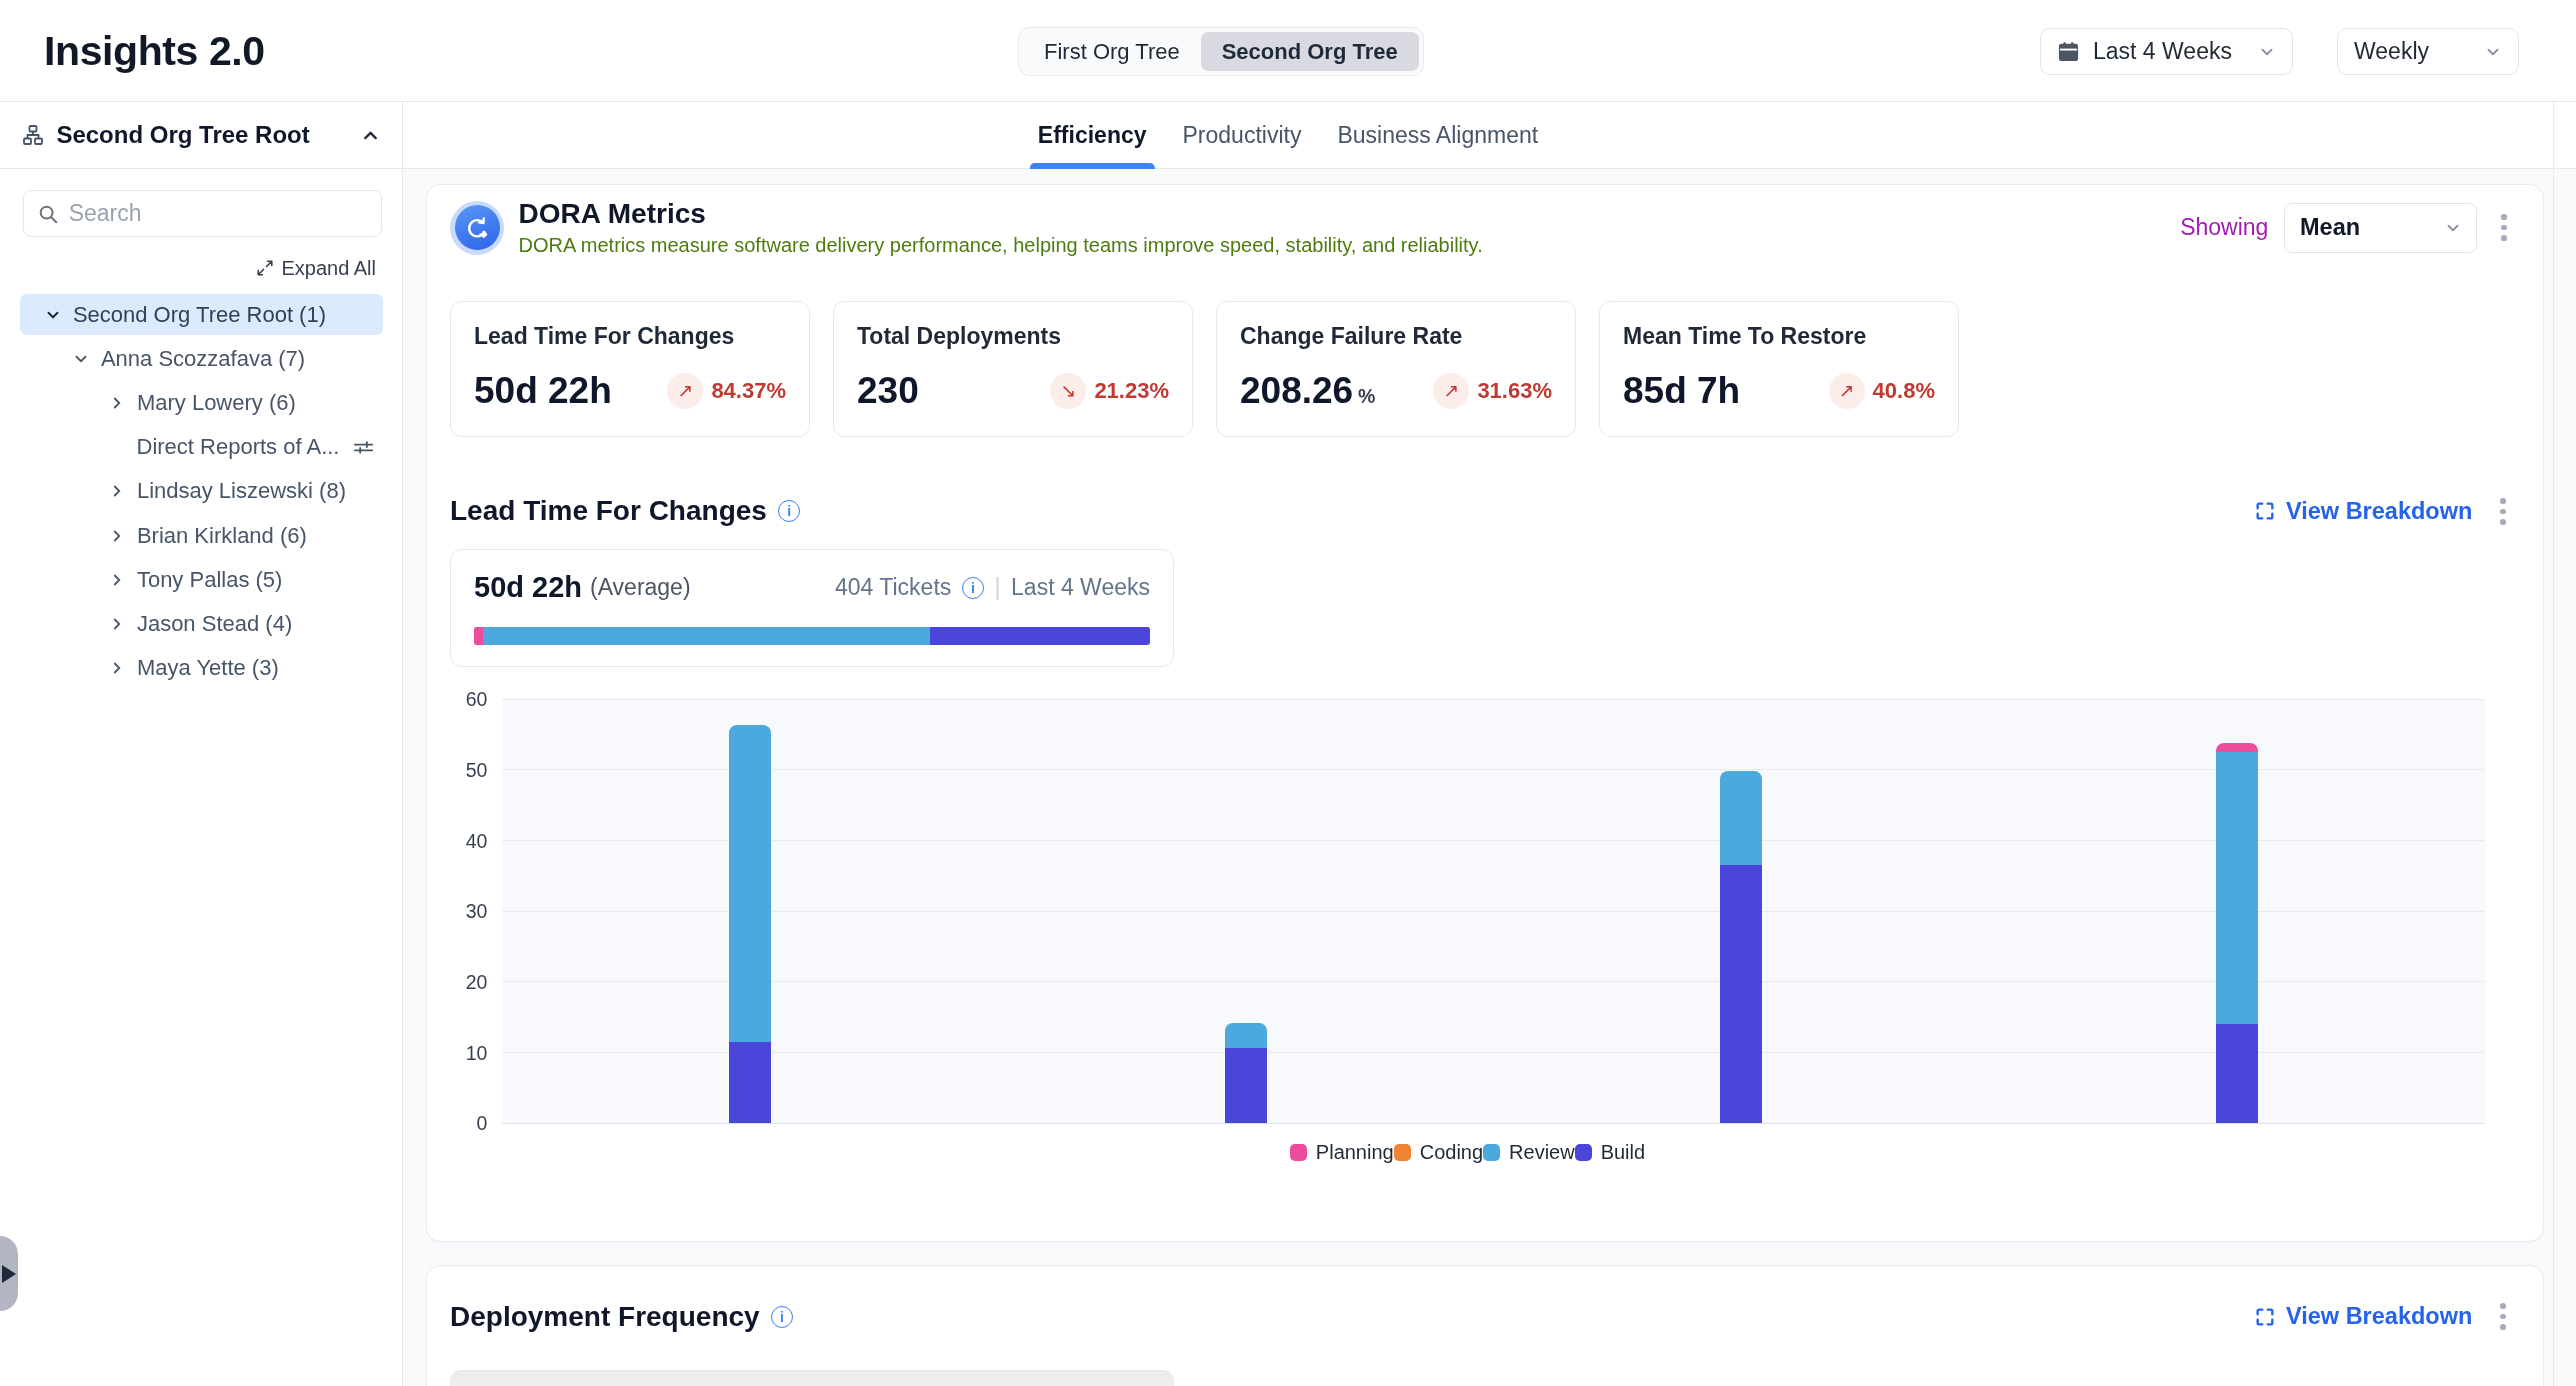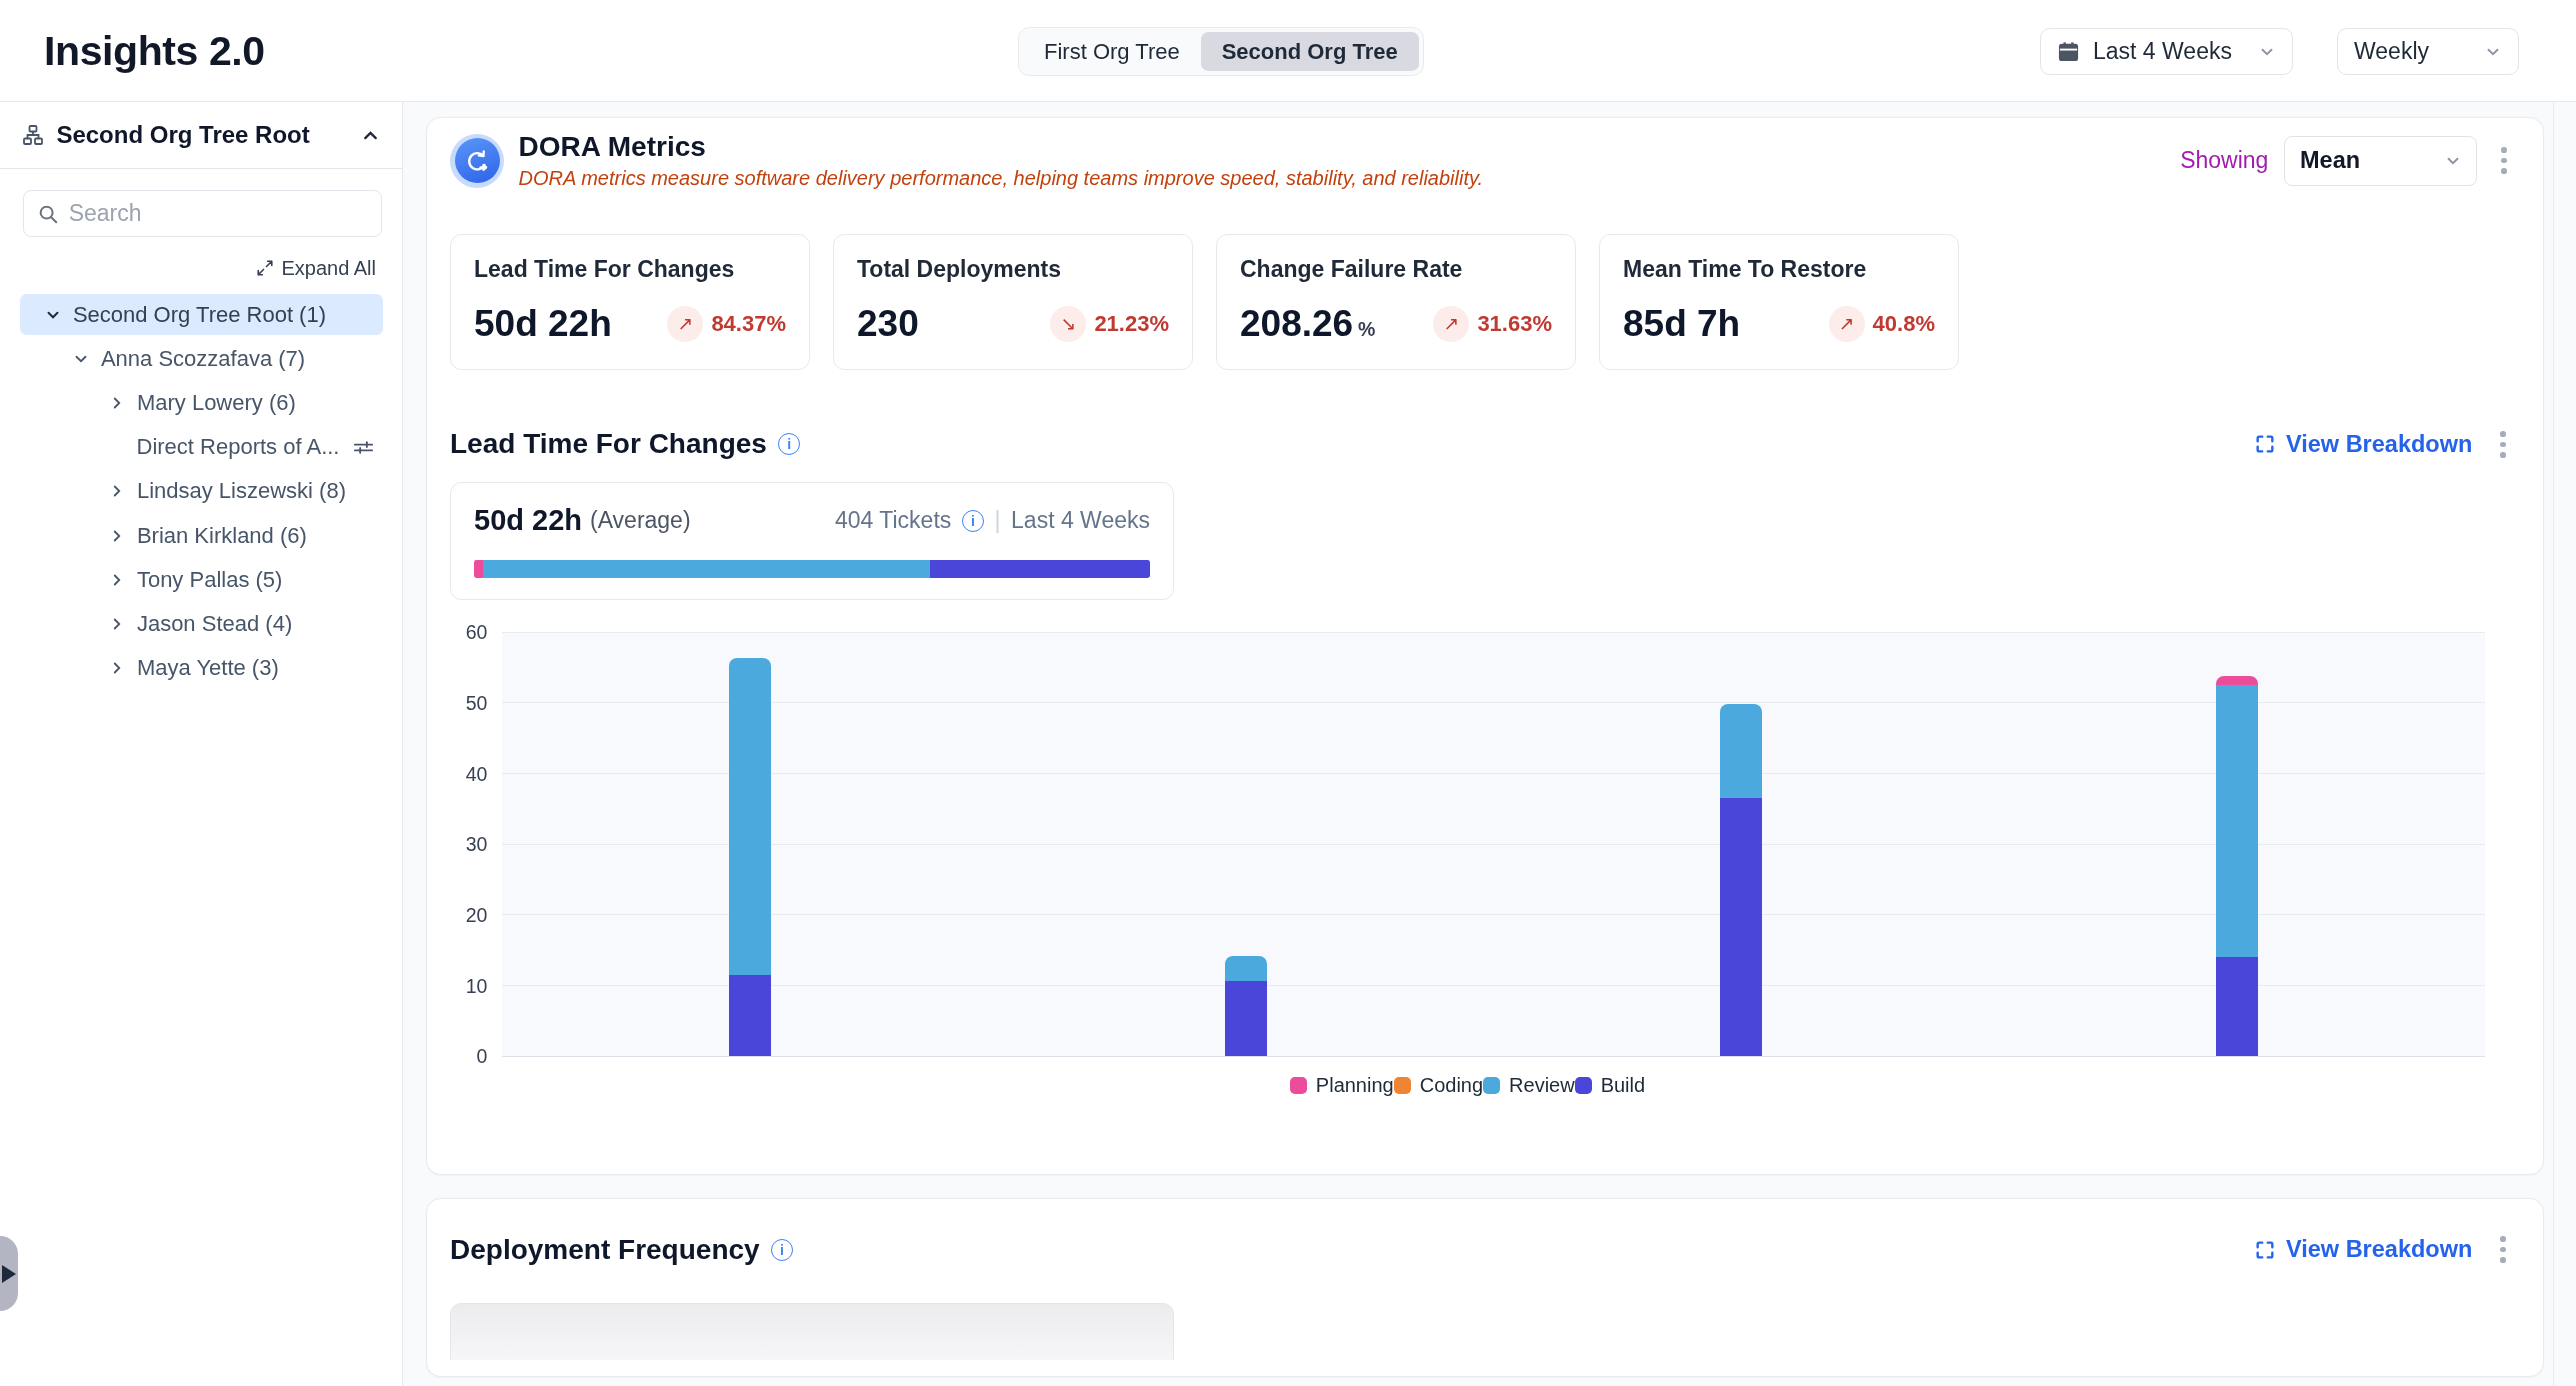--- a/index.html
+++ b/index.html
@@ -55,21 +55,21 @@
   .content { flex: 1; background: #f8fafc; padding: 14.6px 0 0 23px; overflow: hidden; }
   .card { width: 2118px; background: #fff; border: 0.8px solid #e9ebf0; border-radius: 14.6px; box-shadow: 0 0.8px 1.6px rgba(16,24,40,.04); }
   .dora-card { height: 1058px; padding: 11.4px 23px 0 23px; }
 
   
   .dora-header { display: flex; align-items: center; margin-top: 1.6px; }
   .dora-icon-ring { width: 54px; height: 54px; border-radius: 50%; background: #c8dbfc; display: flex; align-items: center; justify-content: center; flex: 0 0 auto; }
   .dora-icon { width: 45px; height: 45px; border-radius: 50%; background: linear-gradient(160deg, #5b96f7, #2c63ea); display: flex; align-items: center; justify-content: center; }
   .dora-titles { margin-left: 14.6px; }
   .dora-title { font-size: 28px; font-weight: 800; color: #0f172a; }
-  .dora-subtitle { font-size: 20px; color: #c2410c; margin-top: 4.9px; font-style: italic; }
+  .dora-subtitle { font-size: 20px; color: #4d7c0f; margin-top: 4.9px; }
   .dora-right { margin-left: auto; display: flex; align-items: center; gap: 16px; padding-right: 4.9px; }
   .showing-label { font-size: 23px; color: #a21caf; }
   .mean-select { width: 193px; height: 50px; border: 0.8px solid #dfe3e8; border-radius: 8px; background: #fff; display: flex; align-items: center; justify-content: space-between; padding: 0 14.6px; font-size: 23.5px; font-weight: 700; color: #111827; }
   .kebab { display: flex; flex-direction: column; gap: 4.9px; padding: 6.5px 8px; }
   .kebab i { width: 5.7px; height: 5.7px; border-radius: 50%; background: #a6adba; }
 
   
   .metrics-row { display: flex; gap: 23px; margin-top: 44px; }
   .metric-card { width: 360px; height: 136px; border: 0.8px solid #e7e9ee; border-radius: 11.4px; padding: 21px 23px; background: #fff; }
   .metric-title { font-size: 23px; font-weight: 700; color: #1f2937; white-space: nowrap; }
@@ -279,20 +279,34 @@
             <svg width="18" height="18" viewBox="0 0 24 24" fill="none" stroke="#475569" stroke-width="2.4" stroke-linecap="round">
               <polyline points="9,6 15,12 9,18"></polyline>
             </svg>
           </span>
         <span>Maya Yette (3)</span>
       </li>
     </ul>
   </aside>
 
   <main>
+    <div class="tabbar">
+      <div class="tabs">
+        <button class="tab active">
+          <span>Efficiency</span>
+          <span class="underline"></span>
+        </button>
+        <button class="tab">
+          <span>Productivity</span>
+        </button>
+        <button class="tab">
+          <span>Business Alignment</span>
+        </button>
+      </div>
+    </div>
 
     <div class="content">
       <section class="card dora-card">
         <div class="dora-header">
           <div class="dora-icon-ring">
             <div class="dora-icon">
               <svg width="28" height="28" viewBox="0 0 24 24" fill="none" stroke="#ffffff" stroke-width="2" stroke-linecap="round" stroke-linejoin="round">
                   <path d="M17.5 7.5 A7 7 0 1 0 18.5 15.5"></path>
                   <polyline points="17.8,3.8 17.5,7.8 13.6,7.2"></polyline>
                   <path d="M15 17.5 h4.5"></path>

